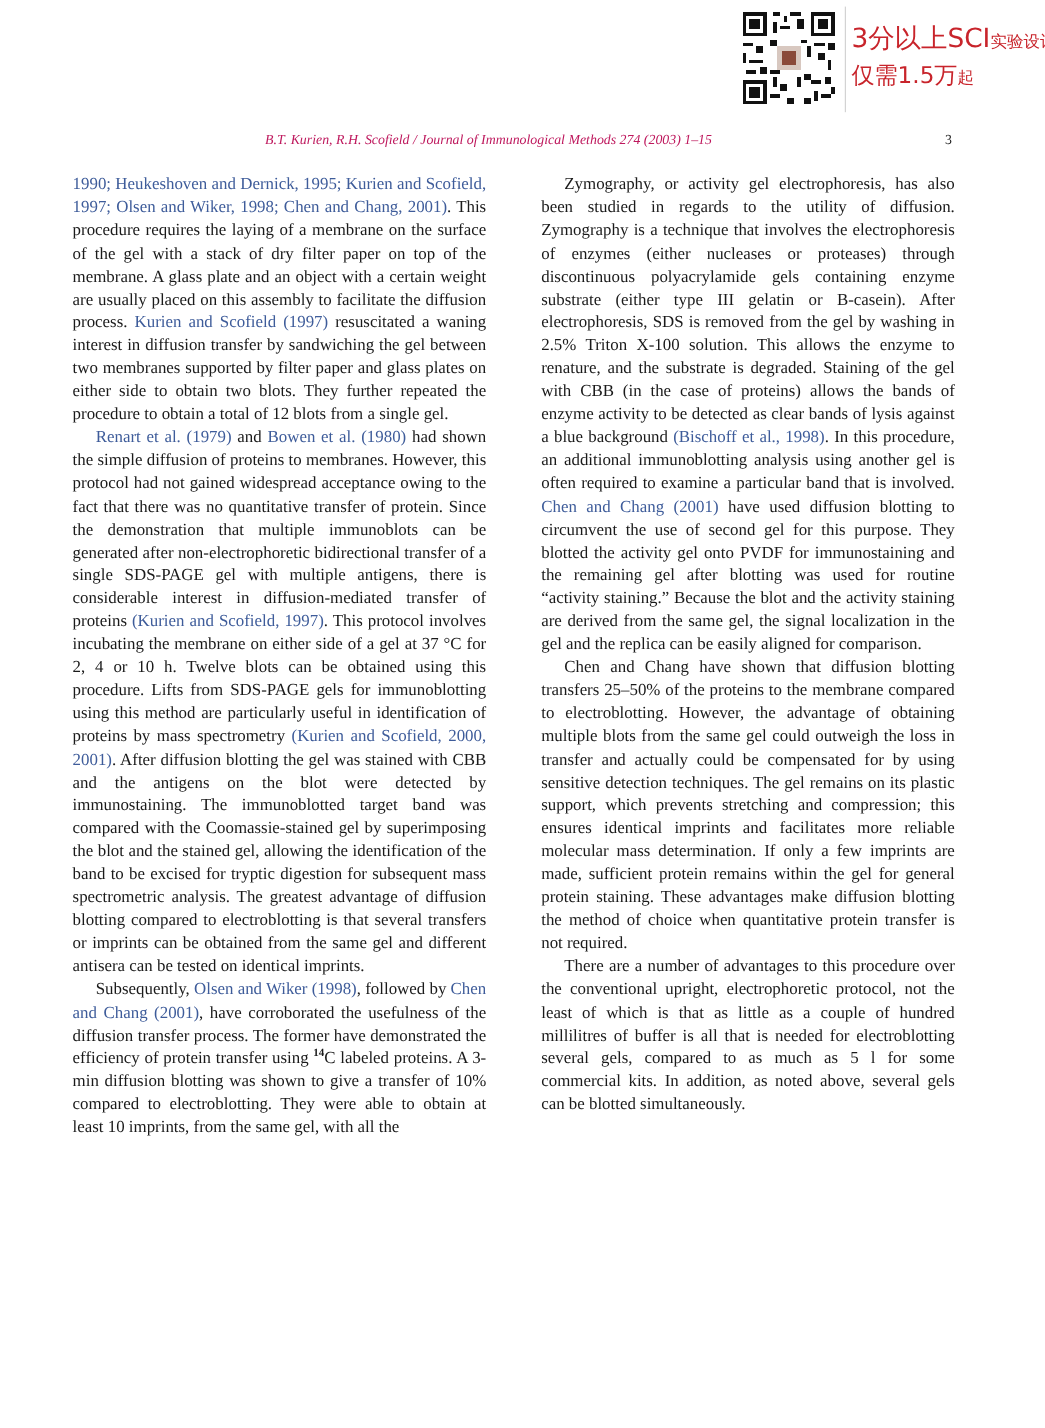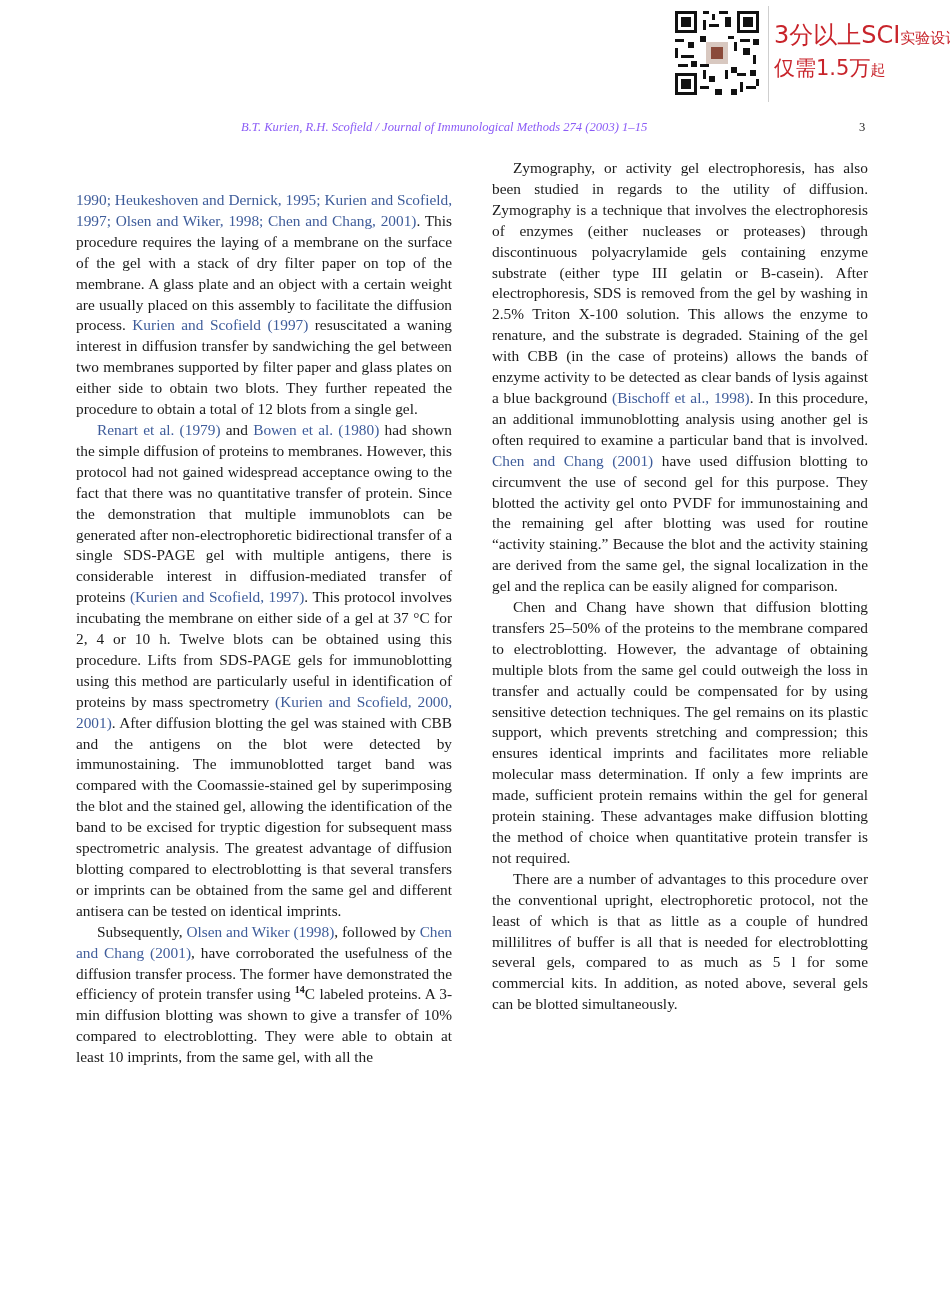--- a/index.html
+++ b/index.html
@@ -9,26 +9,26 @@
   .qr { position: absolute; left: 4px; top: 2px; width: 90px; height: 90px; background: #fff; }
   .qr svg { width: 90px; height: 90px; display: block; }
   .ad-divider { position: absolute; left: 100px; top: 0; width: 1px; height: 96px; background: #cfcfcf; }
   .ad-text { position: absolute; left: 106px; top: 14px; color: #c8242b;
              font-family: "DejaVu Sans", sans-serif; line-height: 30px; }
   .ad-line1 { font-size: 24px; white-space: nowrap; }
   .ad-line1 .small { font-size: 15px; }
   .ad-line2 { font-size: 21px; white-space: nowrap; }
   .ad-line2 .small { font-size: 15px; }
 
-  .running-head { position: absolute; left: 241px; top: 120px; font-style: italic; font-size: 12.6px; color: #8b5cf6; white-space: nowrap; }
+  .running-head { position: absolute; left: 241px; top: 120px; font-style: italic; font-size: 12.6px; color: #be185d; white-space: nowrap; }
   .page-number { position: absolute; left: 859px; top: 120px; font-size: 12.6px; color: #222; }
 
   .column { position: absolute; top: 158px; width: 376px; font-size: 15.35px; line-height: 20.9px;
             text-align: justify; }
-  .col-left { left: 76px; margin-top: 32px; }
+  .col-left { left: 66px; }
   .col-right { left: 492px; }
   .para { margin: 0; }
   .para.indent { text-indent: 21px; }
   .cite { color: #3e5c9a; }
   sup { font-size: 10px; vertical-align: 6px; line-height: 0; font-weight: bold; }
 </style>
 </head>
 <body>
 
 <div class="ad">

